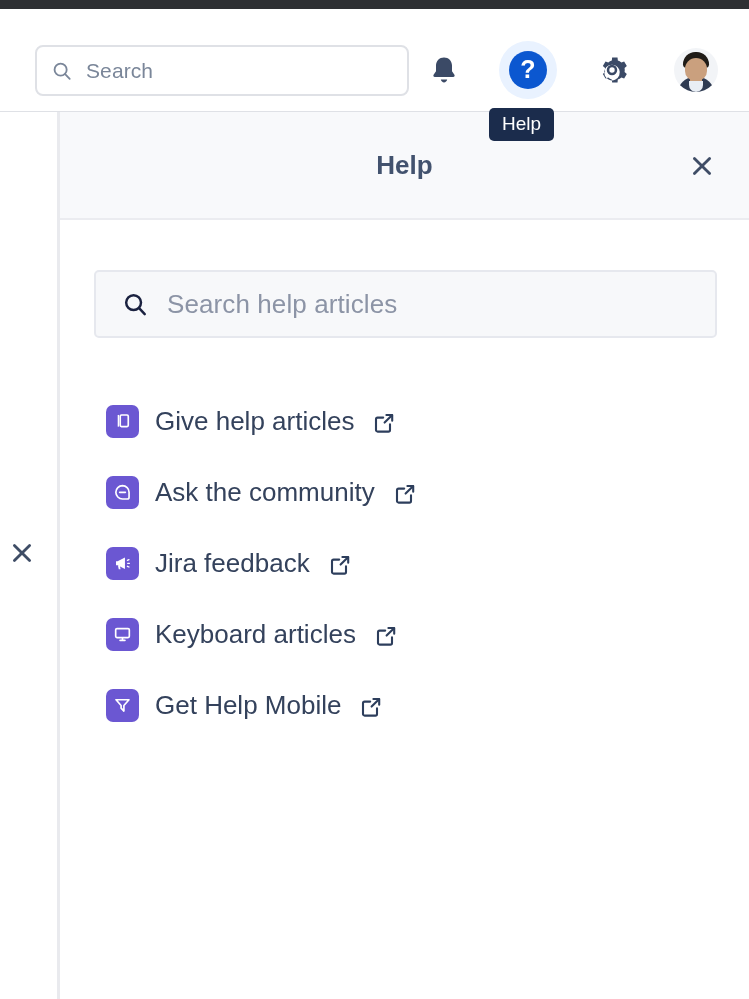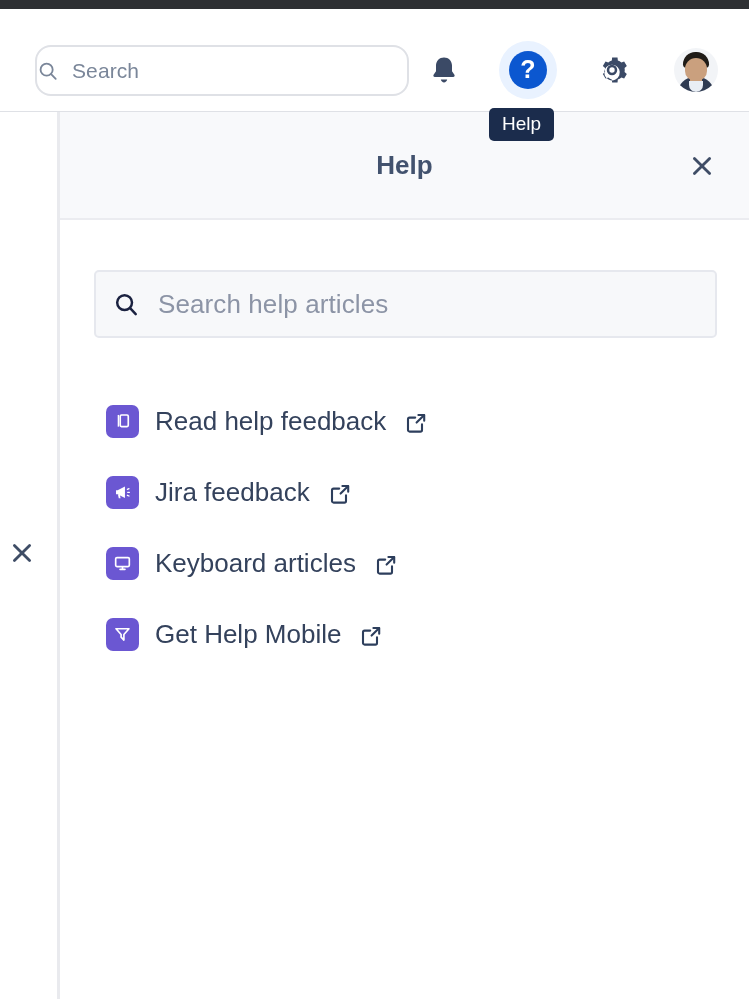--- a/index.html
+++ b/index.html
@@ -19,23 +19,23 @@
 
   
   .navbar {
     position: absolute; top: 9px; left: 0; width: 749px; height: 103px;
     background: #ffffff;
     border-bottom: 1px solid #dfe1e6;
   }
   .nav-search {
     position: absolute; left: 35px; top: 36px;
     width: 374px; height: 51px;
-    border: 2px solid #dfe1e6; border-radius: 16px;
-    background: #ffffff;
-    display: flex; align-items: center; padding-left: 0; gap: 13px;
+    border: 2px solid #dfe1e6; border-radius: 8px;
+    background: #ffffff;
+    display: flex; align-items: center; padding-left: 14px; gap: 13px;
   }
   .nav-search .ph {
     font-size: 21px; color: #7a8699; letter-spacing: .1px;
   }
   .nav-icons {
     position: absolute; right: 24px; top: 32px;
     display: flex; align-items: center; gap: 26px;
   }
   .nav-icon-btn {
     width: 58px; height: 58px; border-radius: 50%;
@@ -106,21 +106,21 @@
     position: absolute; right: 31px; top: 38px;
     width: 32px; height: 32px;
     display: flex; align-items: center; justify-content: center;
   }
 
   
   .panel-search {
     position: absolute; left: 34px; top: 158px;
     width: 623px; height: 68px;
     background: #f7f8fa; border: 2px solid #e6e8ee; border-radius: 5px;
-    display: flex; align-items: center; padding-left: 17px; gap: 18px;
+    display: flex; align-items: center; padding-left: 26px; gap: 18px;
   }
   .panel-search .ph {
     font-size: 26px; color: #8c94a6; letter-spacing: .1px;
   }
 
   
   .menu {
     position: absolute; left: 46px; top: 285px; width: 600px;
   }
   .menu-item {
@@ -224,30 +224,46 @@
 
     <div class="menu">
 
       <div class="menu-item">
         <div class="mi-icon">
           <svg width="21" height="21" viewBox="0 0 24 24" fill="none">
             <path d="M6.5 4.5h1.6v13.4H6.5z" fill="#fff"></path>
             <rect x="9.4" y="4.6" width="9.2" height="13.2" rx="1.4" stroke="#fff" stroke-width="1.9" fill="none"></rect>
           </svg>
         </div>
-        <span class="mi-label">Read help feedback</span>
-        <span class="mi-ext">
-          <svg width="24" height="24" viewBox="0 0 24 24" fill="none">
-            <path d="M18 13.4V19a1.6 1.6 0 01-1.6 1.6H5.6A1.6 1.6 0 014 19V8.2a1.6 1.6 0 011.6-1.6h5.6" stroke="#2d3e5c" stroke-width="2.1" stroke-linecap="round"></path>
-            <path d="M14.4 4h5.8v5.8" stroke="#2d3e5c" stroke-width="2.1" stroke-linecap="round" stroke-linejoin="round"></path>
-            <path d="M20 4.2l-7.4 7.4" stroke="#2d3e5c" stroke-width="2.1" stroke-linecap="round"></path>
-          </svg>
-        </span>
-      </div>
-
+        <span class="mi-label">Give help articles</span>
+        <span class="mi-ext">
+          <svg width="24" height="24" viewBox="0 0 24 24" fill="none">
+            <path d="M18 13.4V19a1.6 1.6 0 01-1.6 1.6H5.6A1.6 1.6 0 014 19V8.2a1.6 1.6 0 011.6-1.6h5.6" stroke="#2d3e5c" stroke-width="2.1" stroke-linecap="round"></path>
+            <path d="M14.4 4h5.8v5.8" stroke="#2d3e5c" stroke-width="2.1" stroke-linecap="round" stroke-linejoin="round"></path>
+            <path d="M20 4.2l-7.4 7.4" stroke="#2d3e5c" stroke-width="2.1" stroke-linecap="round"></path>
+          </svg>
+        </span>
+      </div>
+
+      <div class="menu-item">
+        <div class="mi-icon">
+          <svg width="21" height="21" viewBox="0 0 24 24" fill="none">
+            <path d="M12 4.2a7.6 7.6 0 00-7.6 7.6c0 4.2 3.4 7.6 7.6 7.6h5.5a2 2 0 002-2v-5.6A7.6 7.6 0 0012 4.2z" stroke="#fff" stroke-width="1.9"></path>
+            <line x1="8.7" y1="11.8" x2="15.3" y2="11.8" stroke="#fff" stroke-width="1.9" stroke-linecap="round"></line>
+          </svg>
+        </div>
+        <span class="mi-label">Ask the community</span>
+        <span class="mi-ext">
+          <svg width="24" height="24" viewBox="0 0 24 24" fill="none">
+            <path d="M18 13.4V19a1.6 1.6 0 01-1.6 1.6H5.6A1.6 1.6 0 014 19V8.2a1.6 1.6 0 011.6-1.6h5.6" stroke="#2d3e5c" stroke-width="2.1" stroke-linecap="round"></path>
+            <path d="M14.4 4h5.8v5.8" stroke="#2d3e5c" stroke-width="2.1" stroke-linecap="round" stroke-linejoin="round"></path>
+            <path d="M20 4.2l-7.4 7.4" stroke="#2d3e5c" stroke-width="2.1" stroke-linecap="round"></path>
+          </svg>
+        </span>
+      </div>
 
 
       <div class="menu-item">
         <div class="mi-icon">
           <svg width="21" height="21" viewBox="0 0 24 24" fill="none">
             <path d="M14.8 5.2L6.4 9.4H4.6v4.6h1.8l8.4 4.2z" fill="#fff"></path>
             <path d="M6.8 14.2l.9 4.4h2.1l-.8-4.4z" fill="#fff"></path>
             <line x1="17.6" y1="8.4" x2="19.4" y2="7.6" stroke="#fff" stroke-width="1.5" stroke-linecap="round"></line>
             <line x1="17.9" y1="11.8" x2="19.9" y2="11.8" stroke="#fff" stroke-width="1.5" stroke-linecap="round"></line>
             <line x1="17.6" y1="15.2" x2="19.4" y2="16" stroke="#fff" stroke-width="1.5" stroke-linecap="round"></line>

